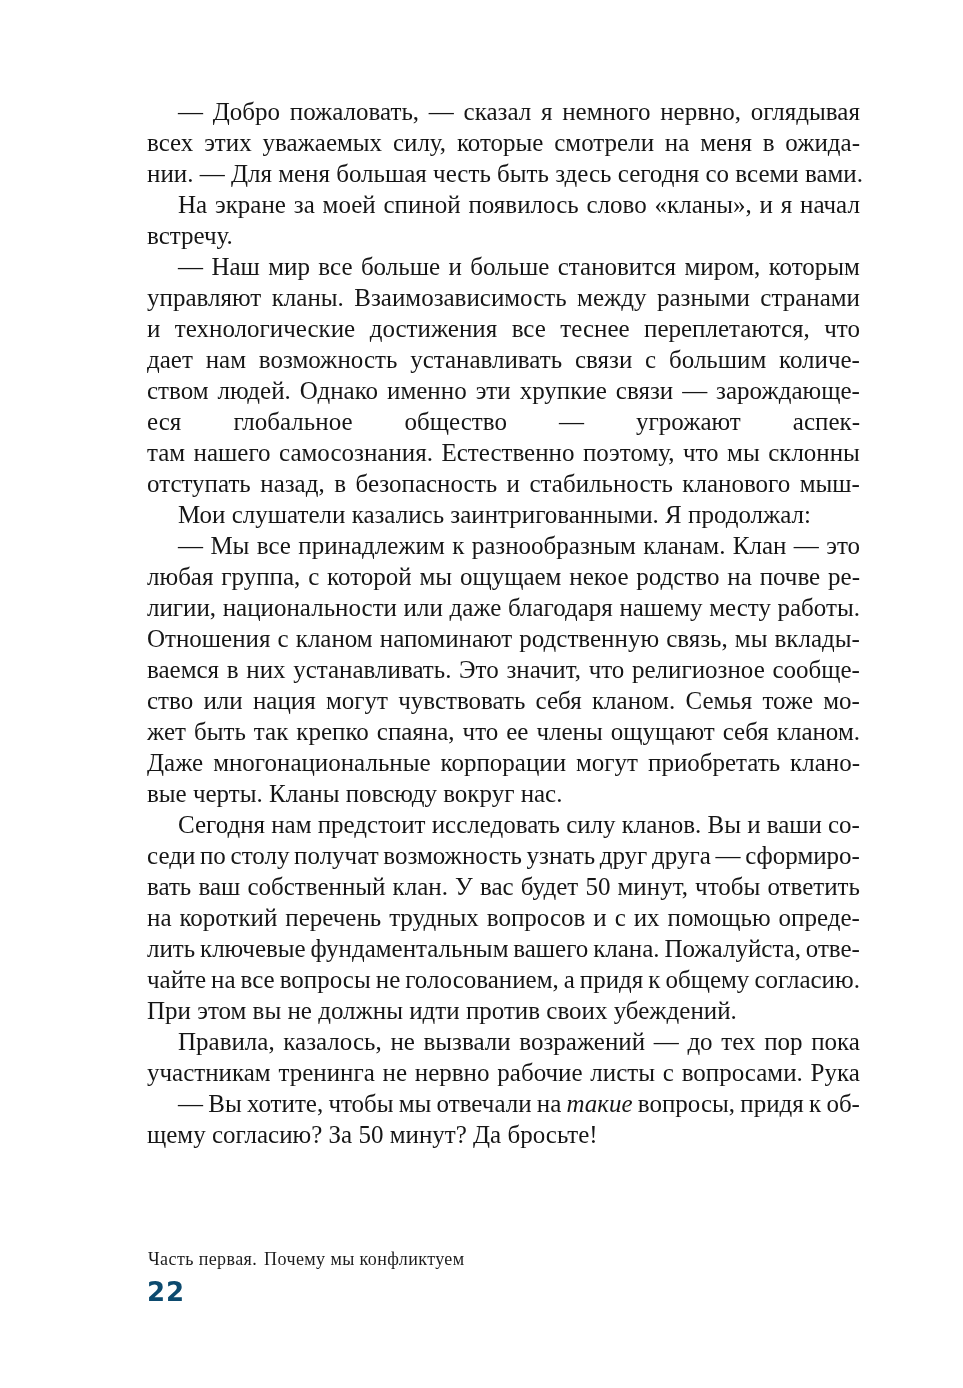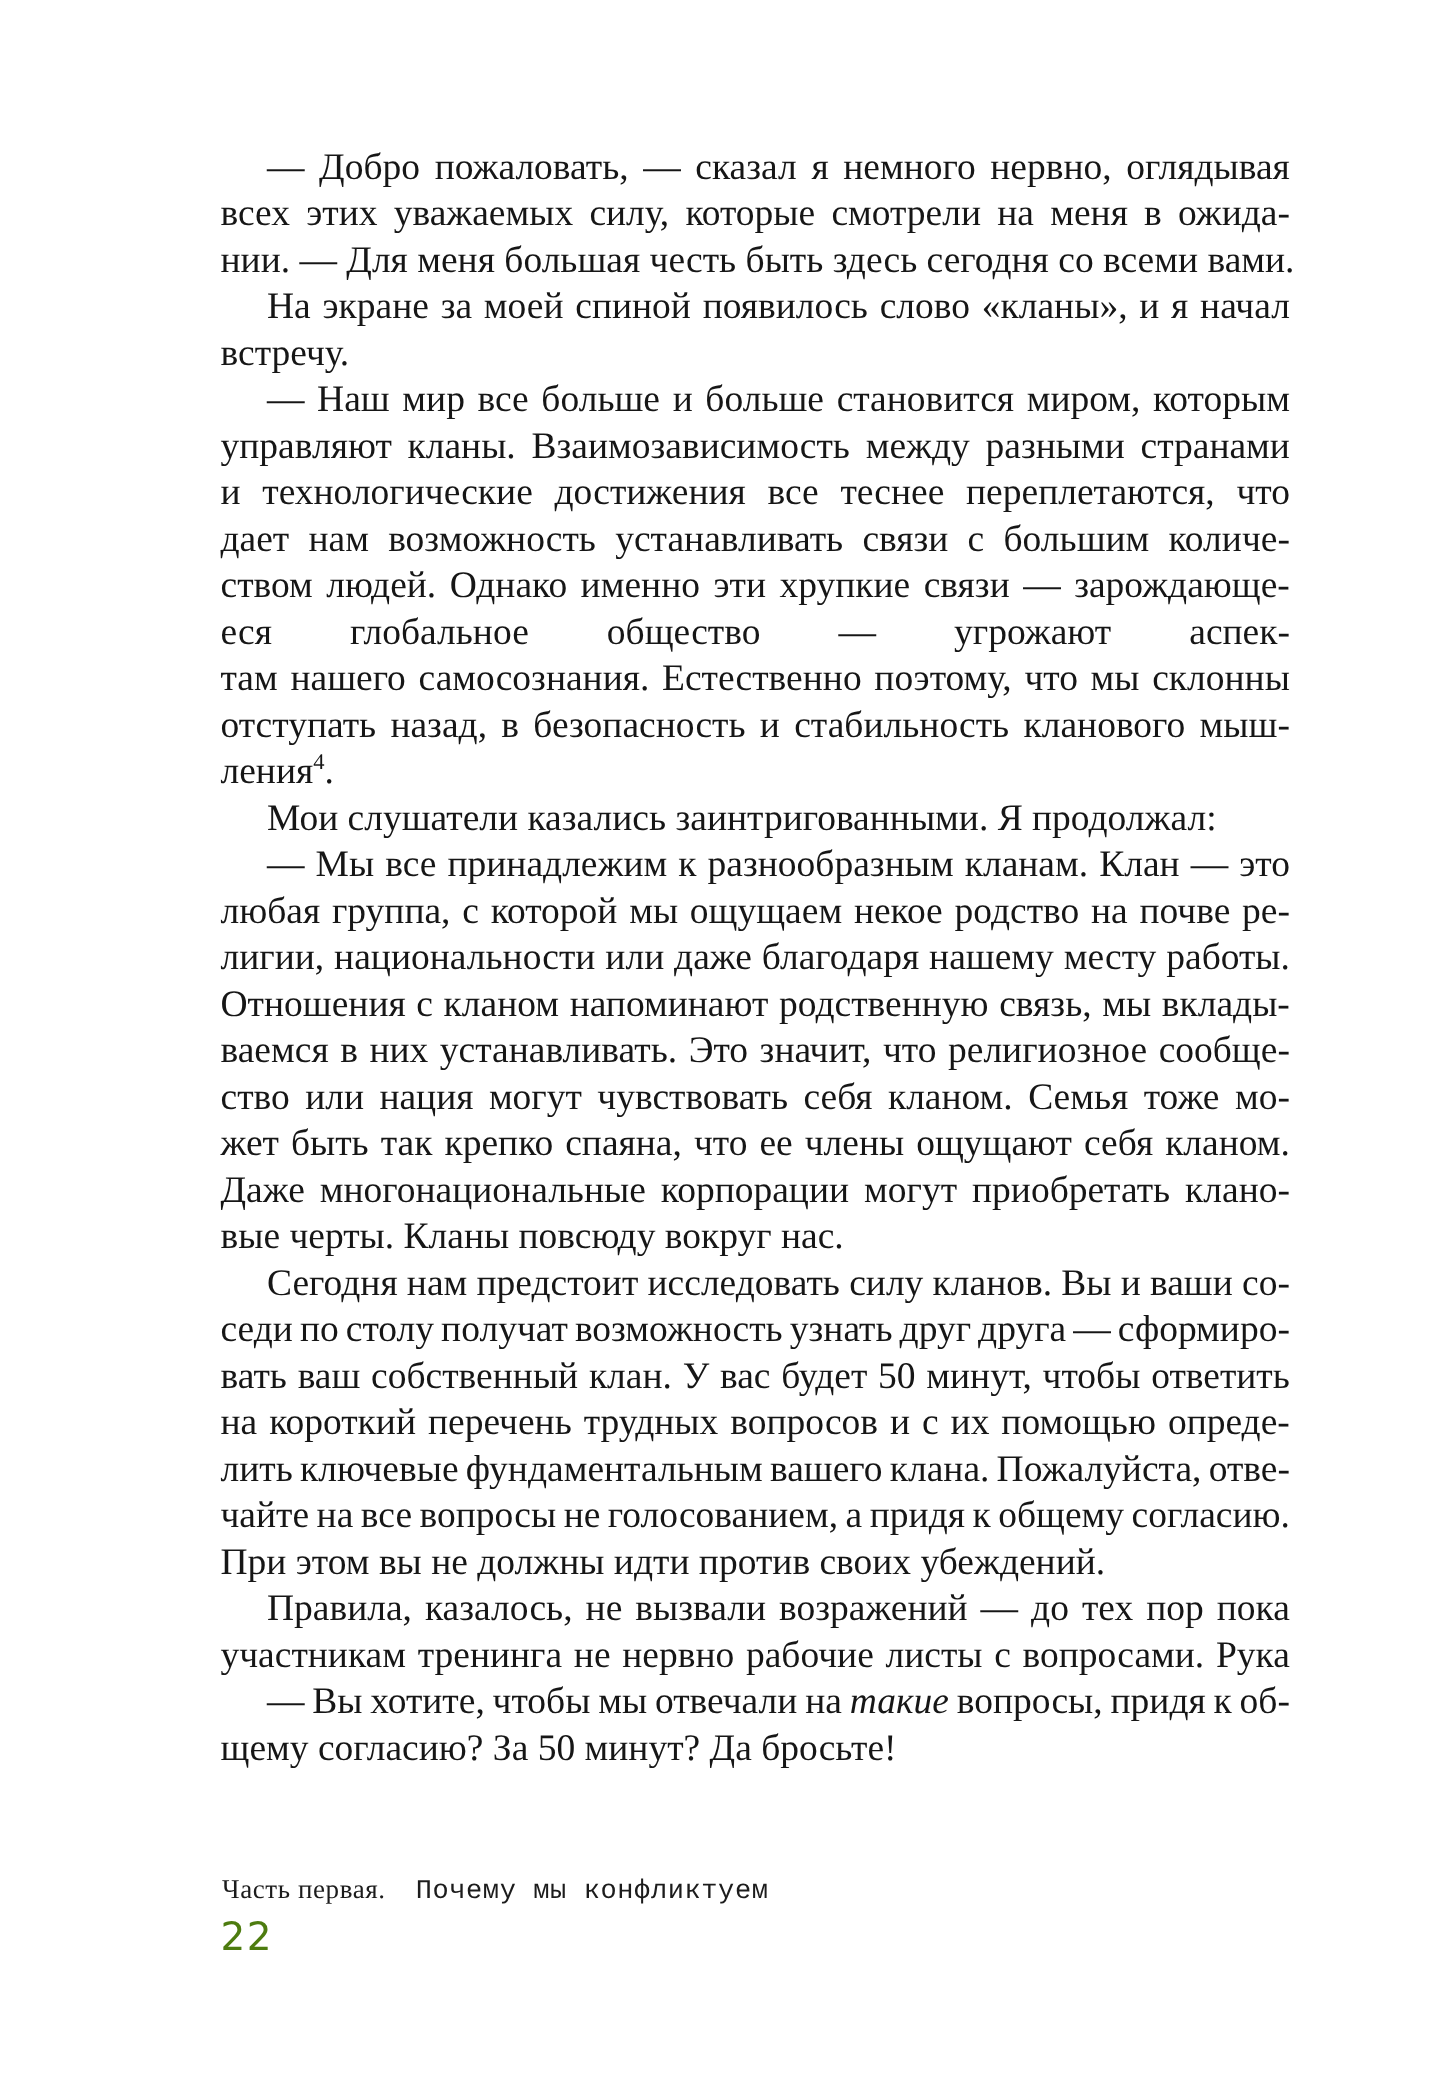--- a/index.html
+++ b/index.html
@@ -43,30 +43,30 @@
     vertical-align: super;
   }
   .footer-line {
     position: absolute;
     left: 148px;
     top: 1249px;
     font-size: 18px;
     letter-spacing: 0.4px;
     color: #1c1c1c;
   }
-  .footer-line .sect-title { margin-left: 20px; font-family: Liberation Mono, monospace; }
+  .footer-line .sect-title { margin-left: 7px; }
   .page-num {
     position: absolute;
     left: 147px;
     top: 1277px;
     font-family: "DejaVu Sans", "Liberation Sans", sans-serif;
-    font-weight: 400;
+    font-weight: 700;
     font-size: 26px;
     letter-spacing: 1px;
-    color: #4d7c0f;
+    color: #0c4a6e;
   }
 </style>
 </head>
 <body>
 
 <div class="text-block">
     <div class="paragraph">
       <div class="line indent">
         <span>—</span>
         <span>Добро</span>
@@ -180,21 +180,20 @@
       <div class="line">
         <span>отступать</span>
         <span>назад,</span>
         <span>в</span>
         <span>безопасность</span>
         <span>и</span>
         <span>стабильность</span>
         <span>кланового</span>
         <span>мыш-</span>
       </div>
-      <div class="line last"><span>ления</span><sup>4</sup><span>.</span></div>
     </div>
     <div class="paragraph">
       <div class="line last indent"><span>Мои слушатели казались заинтригованными. Я продолжал:</span></div>
     </div>
     <div class="paragraph">
       <div class="line indent">
         <span>—</span>
         <span>Мы</span>
         <span>все</span>
         <span>принадлежим</span>

